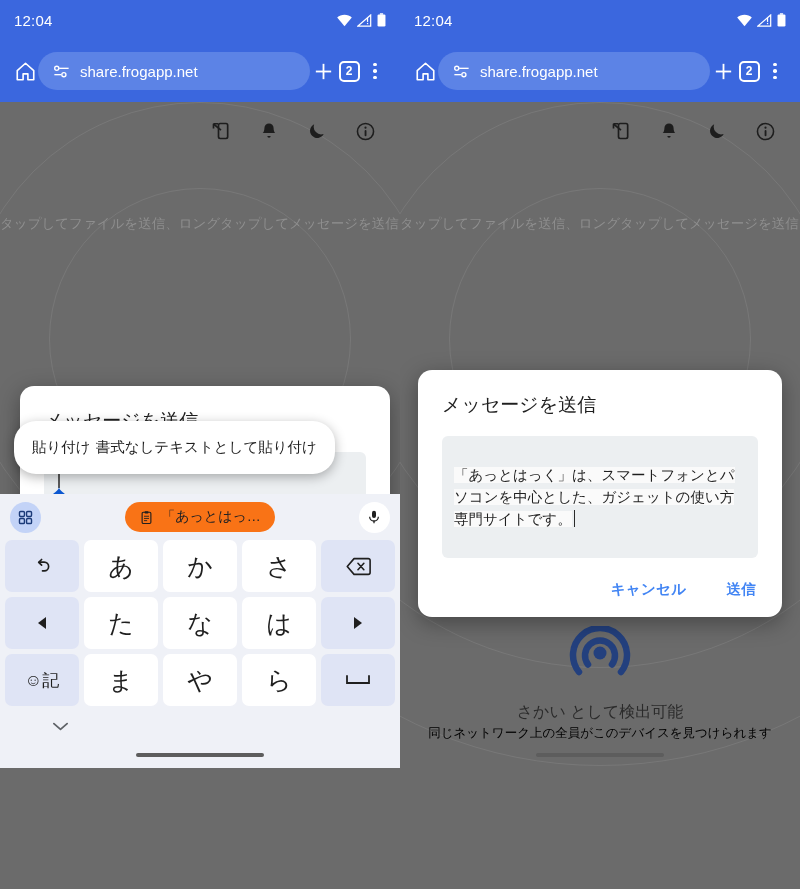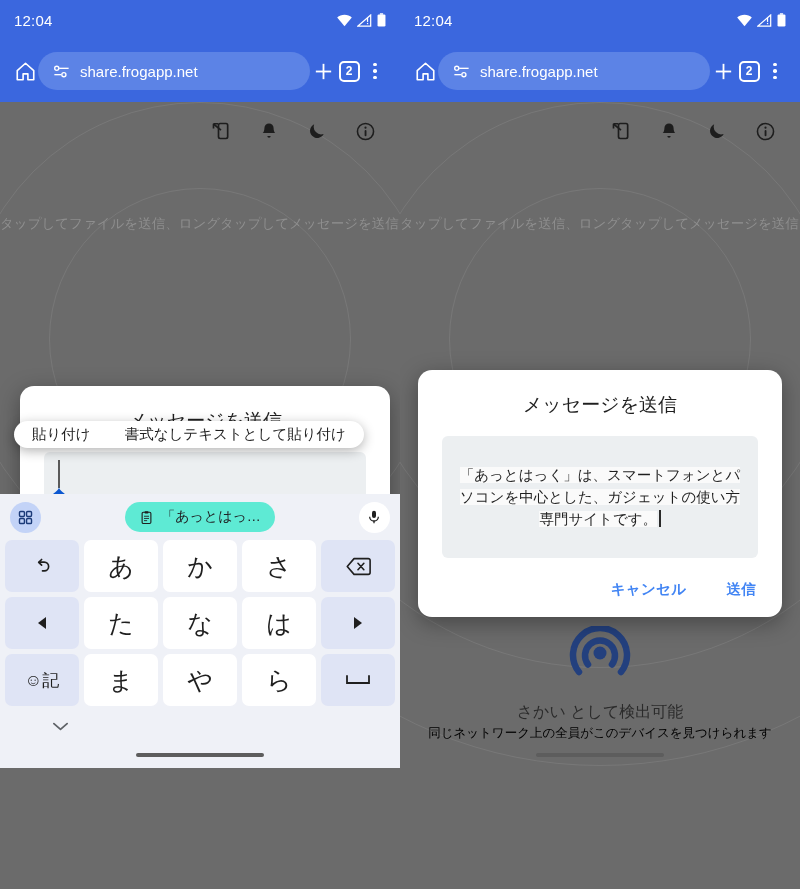--- a/index.html
+++ b/index.html
@@ -67,21 +67,20 @@
     position:absolute;left:0;right:0;bottom:26px;text-align:center;
   }
   .devinfo .nm{color:#2b2b2b;font-size:16px;margin-top:10px;}
   .devinfo .sub{color:#000000;font-size:12.5px;margin-top:2px;}
 
   
   .dialog{
     position:absolute;background:#fff;border-radius:14px;
     box-shadow:0 6px 22px rgba(0,0,0,.35);
     box-sizing:border-box;
-    text-align:center;
   }
   .dlg-title{font-size:19px;color:#1f1f1f;padding:22px 24px 0;}
   .dlg-field{
     margin:18px 24px 0;background:#eceff1;border-radius:6px;
     min-height:58px;padding:28px 12px;box-sizing:border-box;position:relative;
   }
   .dlg-text{
     font-size:14.5px;line-height:22px;color:#1f1f1f;
     background:#fafafa;display:inline;
     box-decoration-break:clone;-webkit-box-decoration-break:clone;
@@ -94,37 +93,37 @@
   .dlg-actions span{color:#4285f4;font-size:14.5px;font-weight:bold;letter-spacing:.3px;}
 
   
   .caret-empty{position:absolute;left:14px;top:8px;width:1.5px;height:28px;background:#5a5a5a;}
   .handle{position:absolute;left:5px;top:33px;width:20px;height:20px;}
 
   
   .paste-pop{
     position:absolute;background:#fff;border-radius:22px;
     box-shadow:0 3px 12px rgba(0,0,0,.3);
-    display:flex;align-items:flex-end;gap:34px;
-    padding:4px 18px;box-sizing:border-box;white-space:nowrap;
+    display:flex;align-items:flex-end;gap:5px;
+    padding:17px 18px;box-sizing:border-box;white-space:nowrap;
   }
   .paste-pop span{font-size:14.5px;color:#1f1f1f;}
 
   
   .keyboard{
     position:absolute;left:0;bottom:0;width:400px;background:#eff1f7;
     padding:0 0 0 0;box-sizing:border-box;z-index:40;
   }
   .sugg{height:46px;display:flex;align-items:center;padding:0 10px;box-sizing:border-box;gap:8px;}
   .sugg-grid{
     width:31px;height:31px;border-radius:50%;background:#c3d3f7;
     display:flex;align-items:center;justify-content:center;flex:0 0 auto;
   }
   .sugg-chip{
-    flex:0 0 auto;height:30px;border-radius:15px;background:#5eead4;
+    flex:0 0 auto;height:30px;border-radius:15px;background:#f97316;
     display:flex;align-items:center;gap:7px;padding:0 14px;box-sizing:border-box;
     margin:0 auto;
   }
   .sugg-chip .t{font-size:14px;color:#202124;}
   .sugg-mic{
     width:31px;height:31px;border-radius:50%;background:#fff;
     display:flex;align-items:center;justify-content:center;flex:0 0 auto;
   }
   .krow{display:flex;gap:5px;padding:0 5px 5px;box-sizing:border-box;}
   .key{

